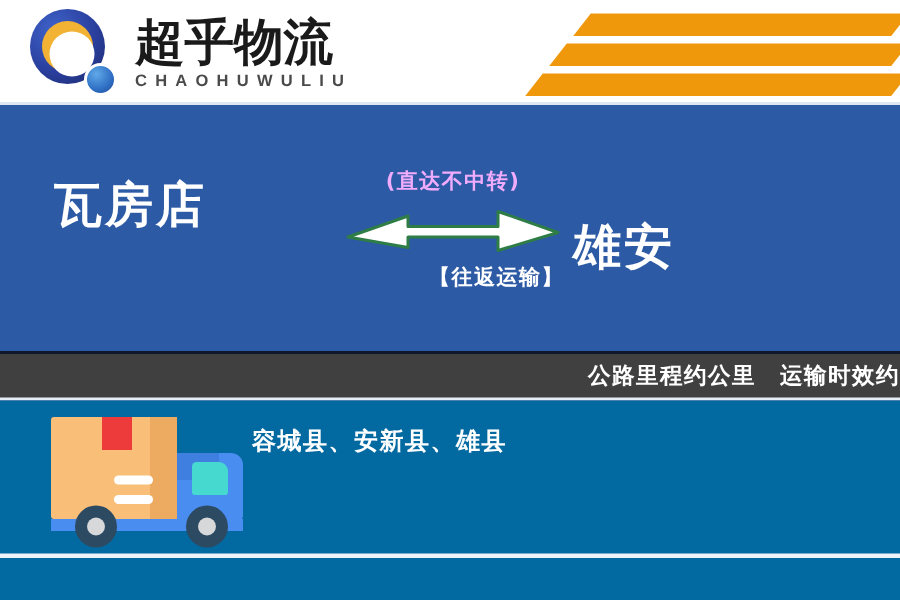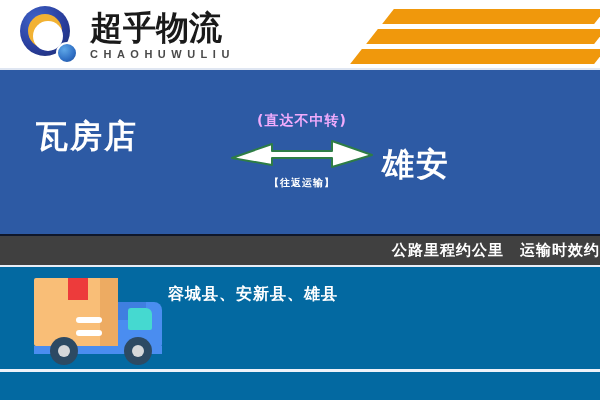--- a/index.html
+++ b/index.html
@@ -156,26 +156,27 @@
     white-space: nowrap;
   }
   .arrow-wrap {
     position: relative;
     width: 148px;
     height: 34px;
     margin-top: 6px;
   }
   .mid-bottom {
     font-family: "DejaVu Sans", "Liberation Sans", sans-serif;
-    font-size: 10px;
+    font-size: 14px;
     font-weight: bold;
     color: #ffffff;
     letter-spacing: 1px;
     margin-top: 6px;
     white-space: nowrap;
+    text-align: right;
   }
 
   
   .infobar {
     position: absolute;
     left: 0; top: 234px;
     width: 600px;
     height: 33px;
     background: #404040;
     border-top: 2px solid #0f172a;

